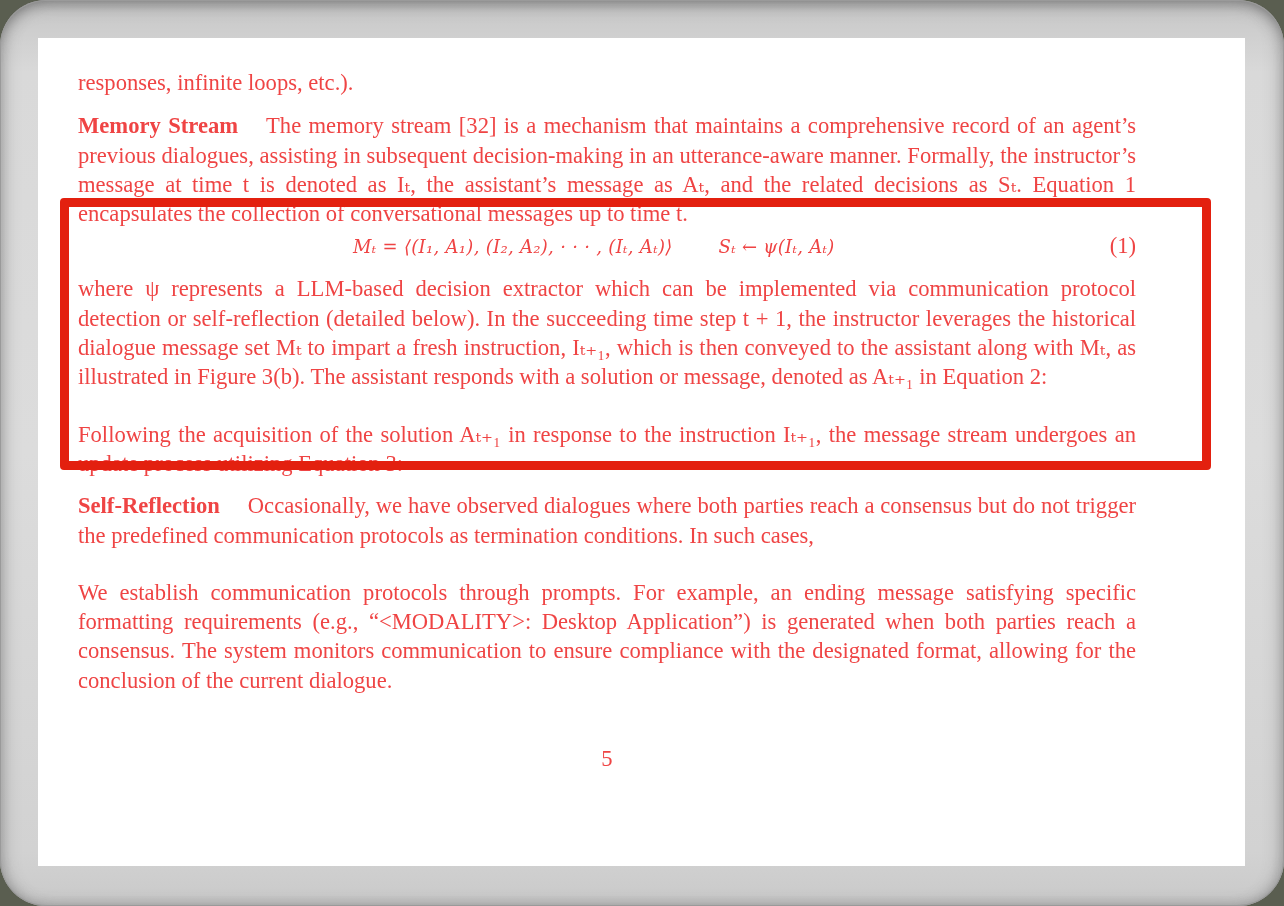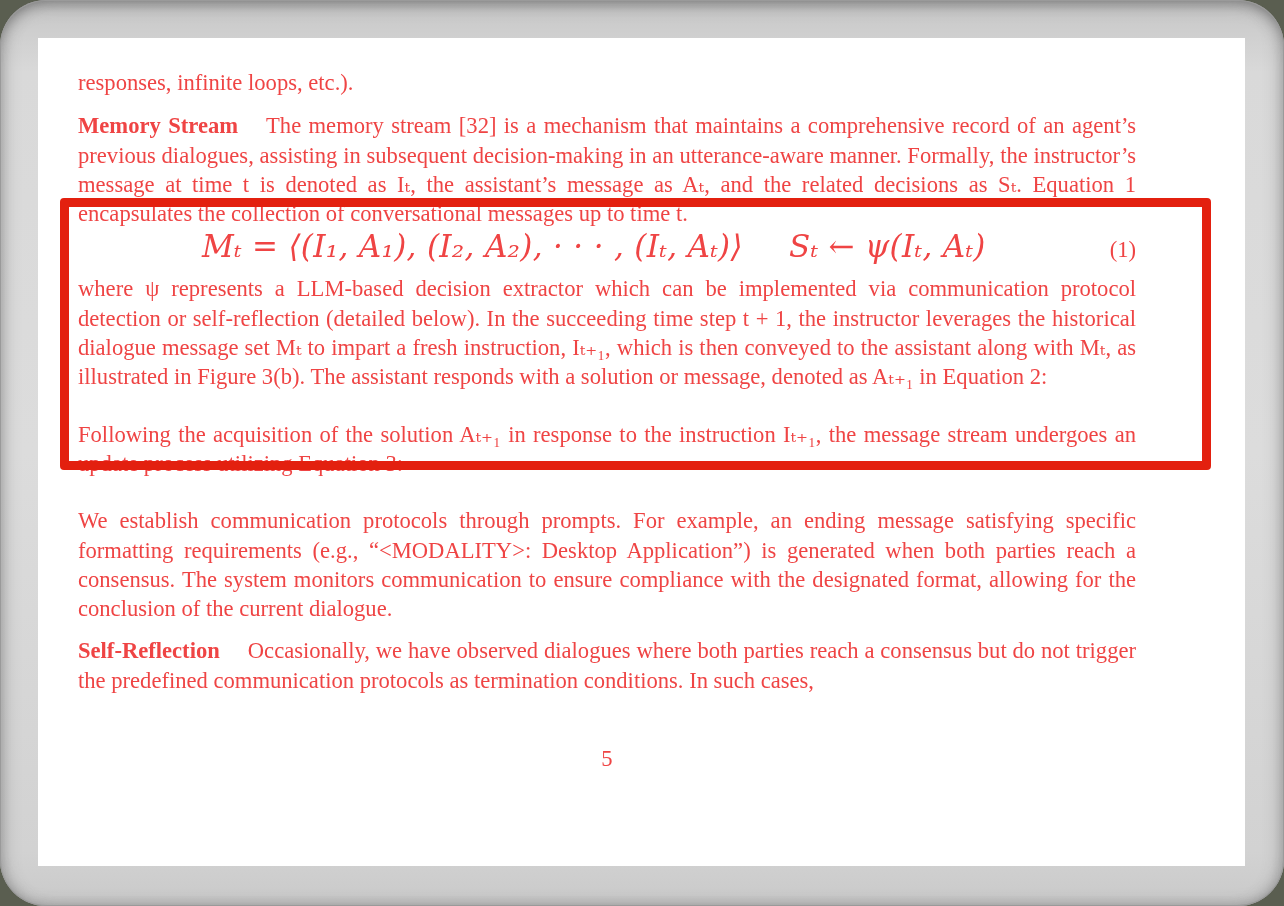--- a/index.html
+++ b/index.html
@@ -48,21 +48,21 @@
     display: flex; align-items: baseline;
     height: 32px; line-height: 32px;
   }
   .eq1 { margin-top: 2px; }
   .eq2 { margin-top: 14px; }
   .eq3 { margin-top: 16px; }
   .eq-body { flex: 1; text-align: center; }
   .math {
     font-family: "DejaVu Serif", "DejaVu Sans", serif;
     font-style: italic;
-    font-size: 31px;
+    font-size: 18px;
     letter-spacing: 0.3px;
   }
   .eq-right { margin-left: 46px; text-align: center; }
   .eq-num { font-style: normal; font-size: 22.6px; }
   .page-num {
     margin-top: 49px;
     text-align: center;
   }
   .annotation-box {
     position: absolute;
@@ -91,23 +91,23 @@
         </div>
         <span class="eq-num">(1)</span>
       </div>
 
       <p class="para p-where">where ψ represents a LLM-based decision extractor which can be implemented via communication protocol detection or self-reflection (detailed below). In the succeeding time step t + 1, the instructor leverages the historical dialogue message set Mₜ to impart a fresh instruction, Iₜ₊₁, which is then conveyed to the assistant along with Mₜ, as illustrated in Figure 3(b). The assistant responds with a solution or message, denoted as Aₜ₊₁ in Equation 2:</p>
 
 
       <p class="para p-following">Following the acquisition of the solution Aₜ₊₁ in response to the instruction Iₜ₊₁, the message stream undergoes an update process utilizing Equation 3:</p>
 
 
+      <p class="para p-selfreflect"><b class="lead">Self-Reflection</b><span>Occasionally, we have observed dialogues where both parties reach a consensus but do not trigger the predefined communication protocols as termination conditions. In such cases,</span></p>
+
       <p class="para p-protocols">We establish communication protocols through prompts. For example, an ending message satisfying specific formatting requirements (e.g., “&lt;MODALITY&gt;: Desktop Application”) is generated when both parties reach a consensus. The system monitors communication to ensure compliance with the designated format, allowing for the conclusion of the current dialogue.</p>
-
-      <p class="para p-selfreflect"><b class="lead">Self-Reflection</b><span>Occasionally, we have observed dialogues where both parties reach a consensus but do not trigger the predefined communication protocols as termination conditions. In such cases,</span></p>
 
       <p class="para page-num">5</p>
 
     </div>
 
     <div class="annotation-box"></div>
   </div>
 </div>
 
 </body></html>

